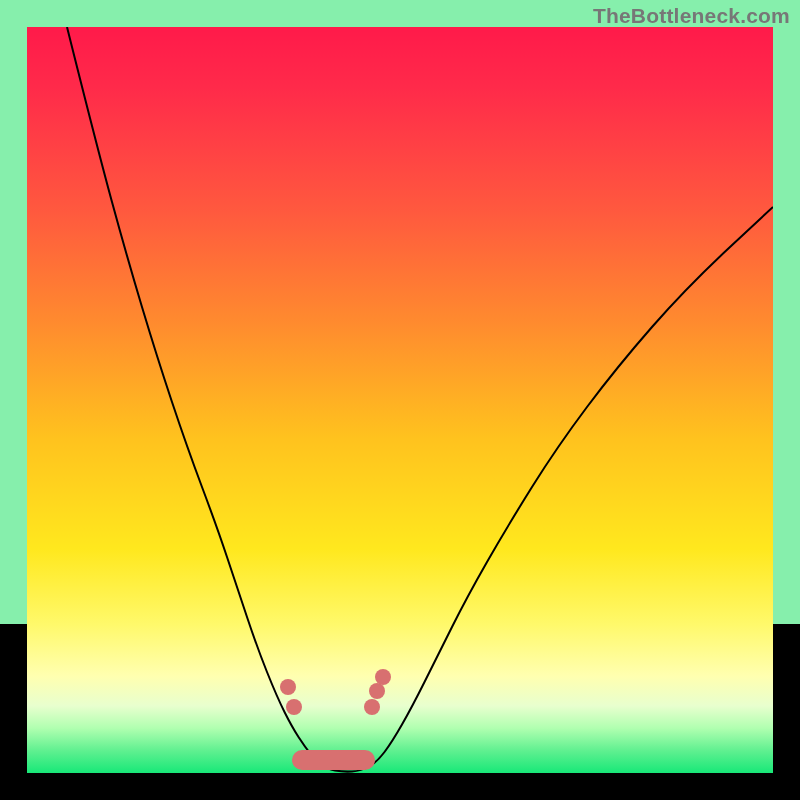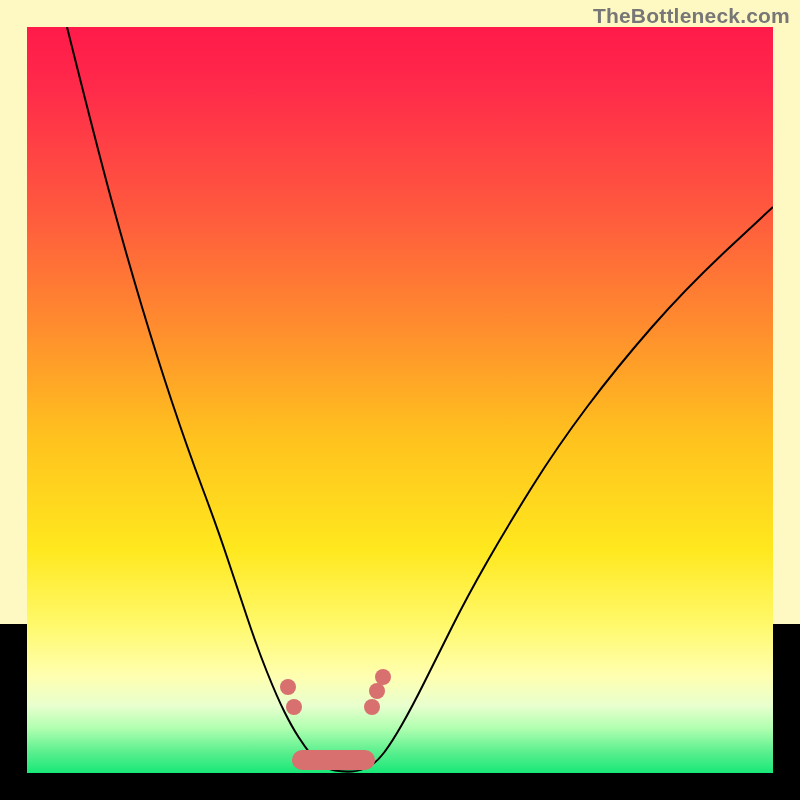--- a/index.html
+++ b/index.html
@@ -9,21 +9,21 @@
     height: 800px;
     background: #000;
     overflow: hidden;
   }
   .frame {
     position: absolute;
     left: 0;
     top: 0;
     width: 800px;
     height: 624px;
-    background: #fef9c3;
+    background: #86efac;
     text-align: right;
   }
   .plot-area {
     position: absolute;
     left: 27px;
     top: 27px;
     width: 746px;
     height: 746px;
     overflow: hidden;
   }

